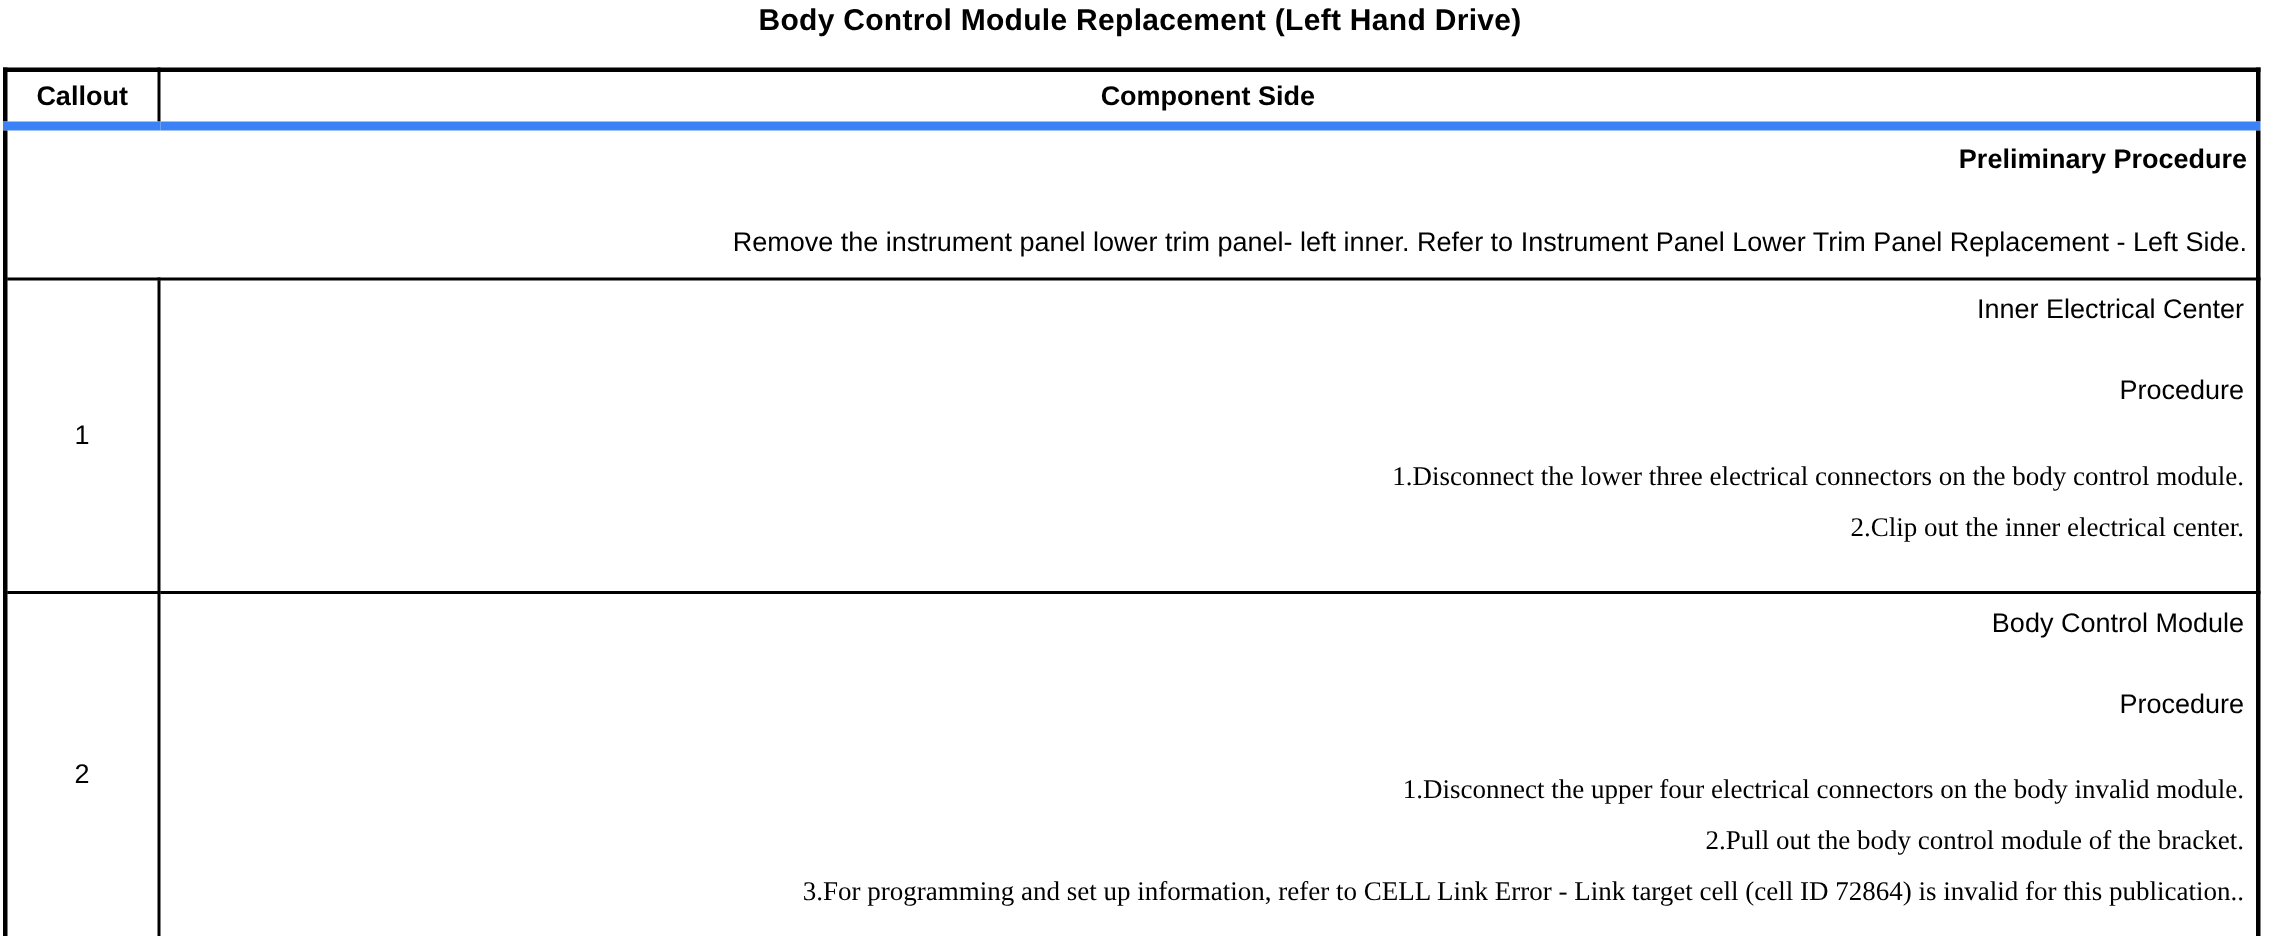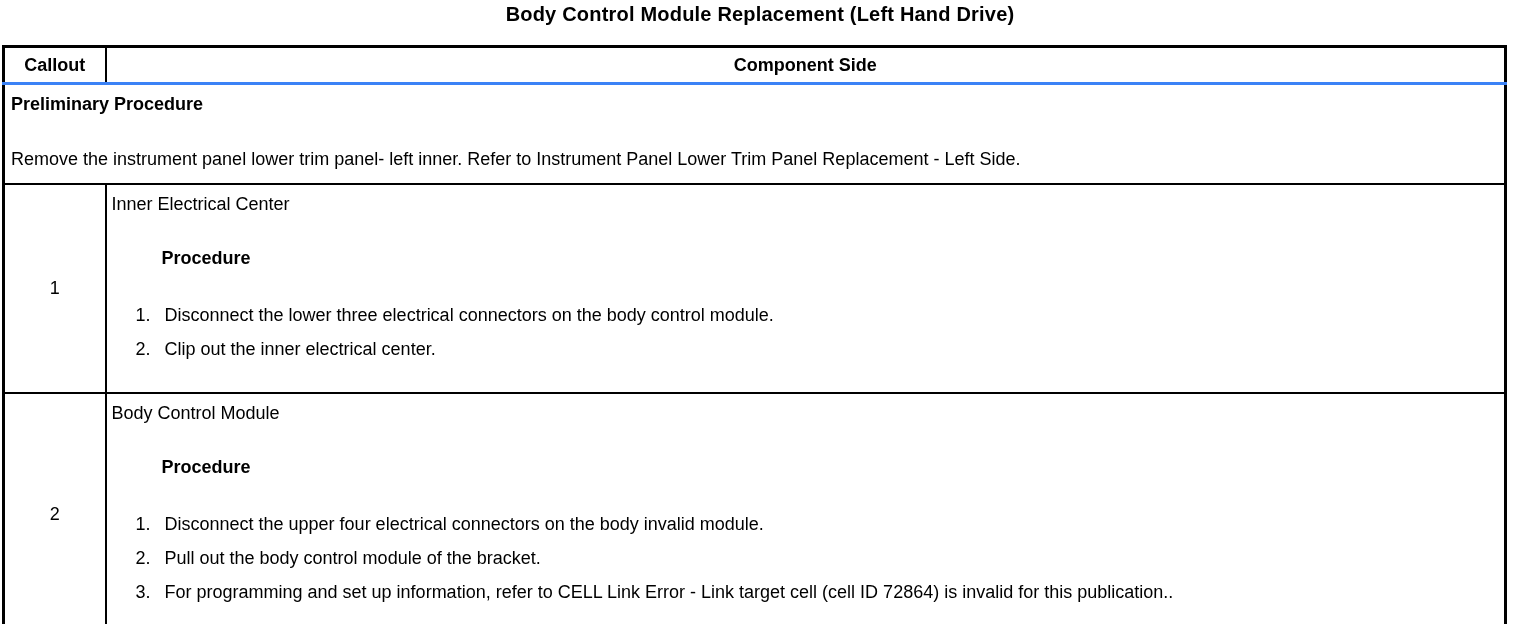--- a/index.html
+++ b/index.html
@@ -25,23 +25,24 @@
     width: 1505px;
     border-collapse: collapse;
     border: 3px solid #000;
     table-layout: fixed;
   }
   col.col-callout { width: 102px; }
   th, td {
     border: 2px solid #000;
     font-size: 18px;
     vertical-align: top;
+    text-align: right;
   }
   thead th {
-    border-bottom: 3px solid #3b82f6;
+    border-bottom: 6px solid #3b82f6;
     height: 37px;
     font-weight: bold;
     text-align: center;
     vertical-align: middle;
     padding: 2px 2px;
   }
   td.prelim-cell {
     height: 92px;
     padding: 8px 6px 12px 6px;
   }
@@ -52,29 +53,30 @@
     vertical-align: middle;
     padding: 0;
   }
   td.content-cell {
     padding: 8px 8px 24px 5px;
   }
   tr.item-row-1 td { height: 178px; }
   tr.item-row-2 td { height: 244px; }
   .comp-name { line-height: 23px; }
   .proc-heading {
-    font-weight: bold;
+    font-weight: normal;
     line-height: 23px;
     margin: 31px 0 0 50px;
   }
   ol.steps {
     list-style: none;
     counter-reset: step;
     margin: 30px 0 0 0;
     padding: 0 0 0 24px;
+    font-family: Liberation Serif, serif;
   }
   ol.steps li {
     counter-increment: step;
     line-height: 30px;
     margin-bottom: 4px;
     padding-left: 29px;
     text-indent: -29px;
   }
   ol.steps li::before {
     content: counter(step) ".";

